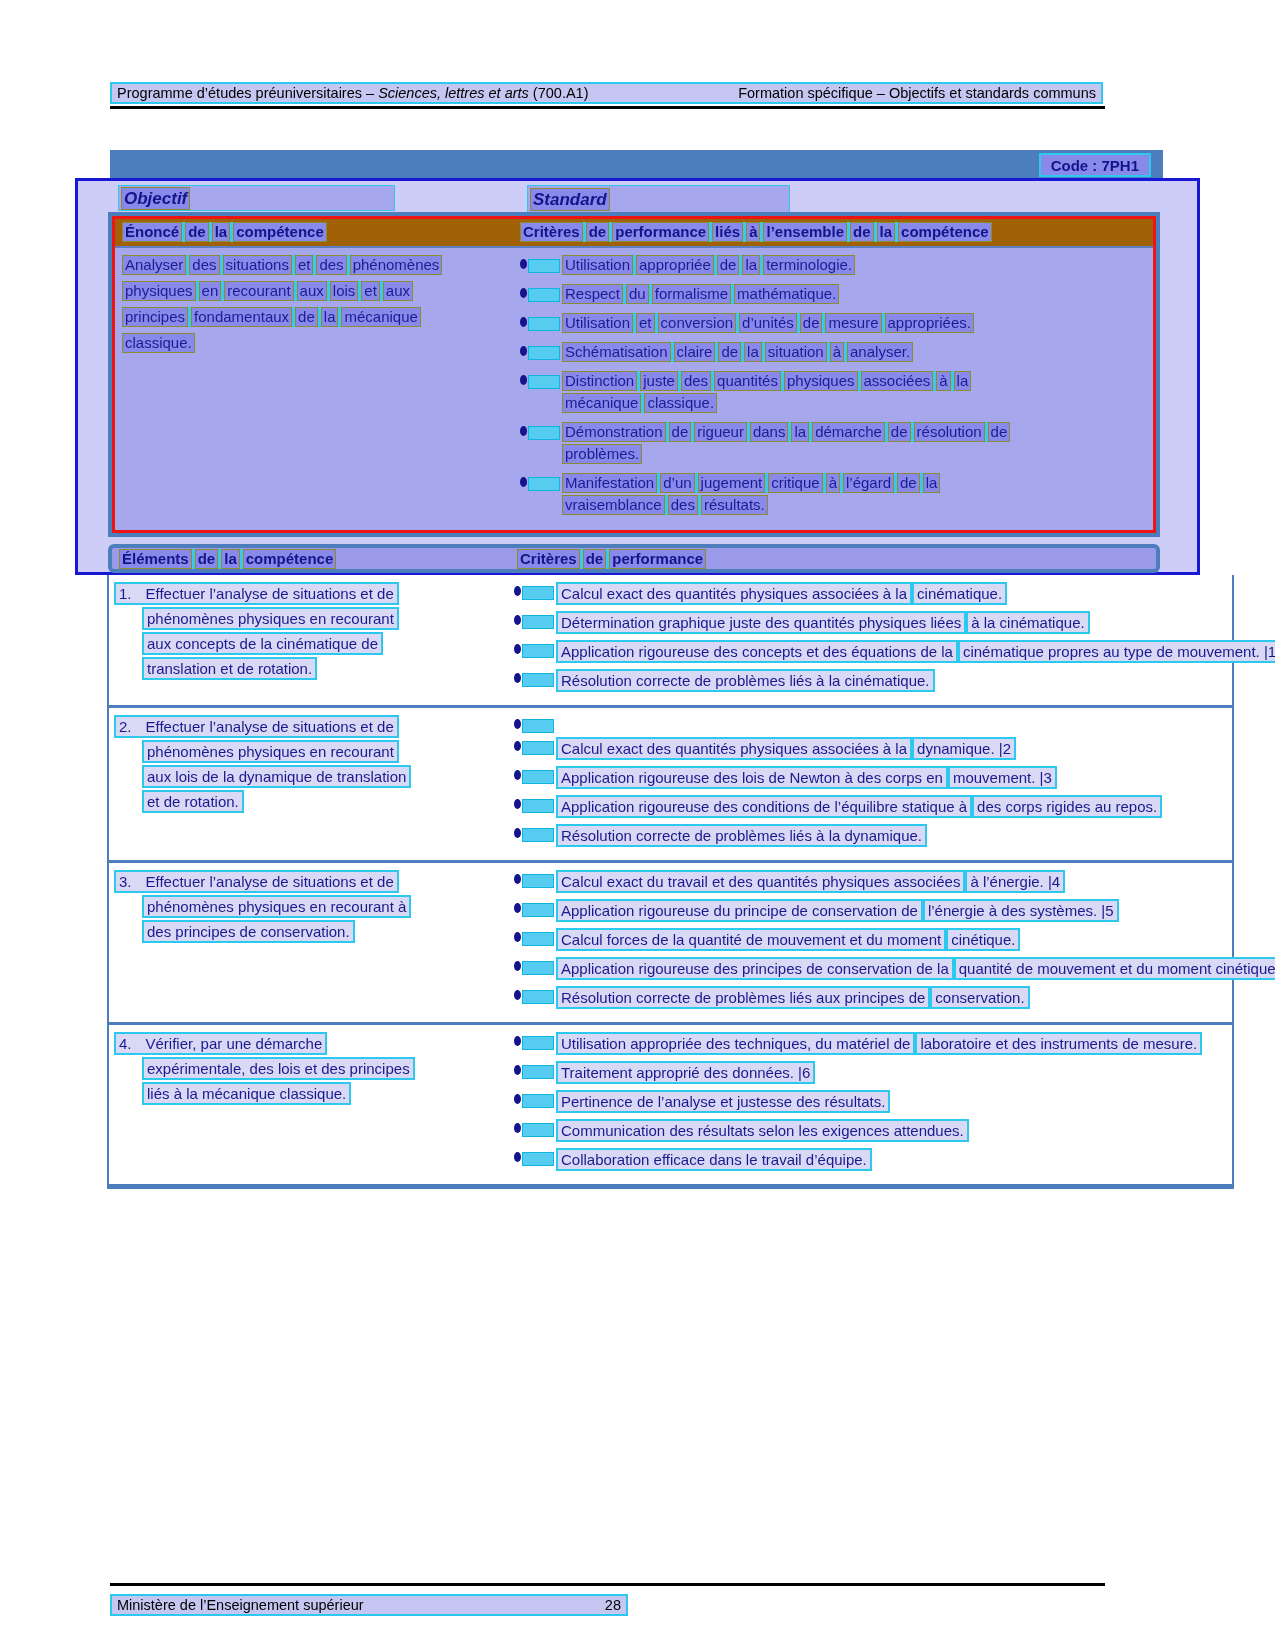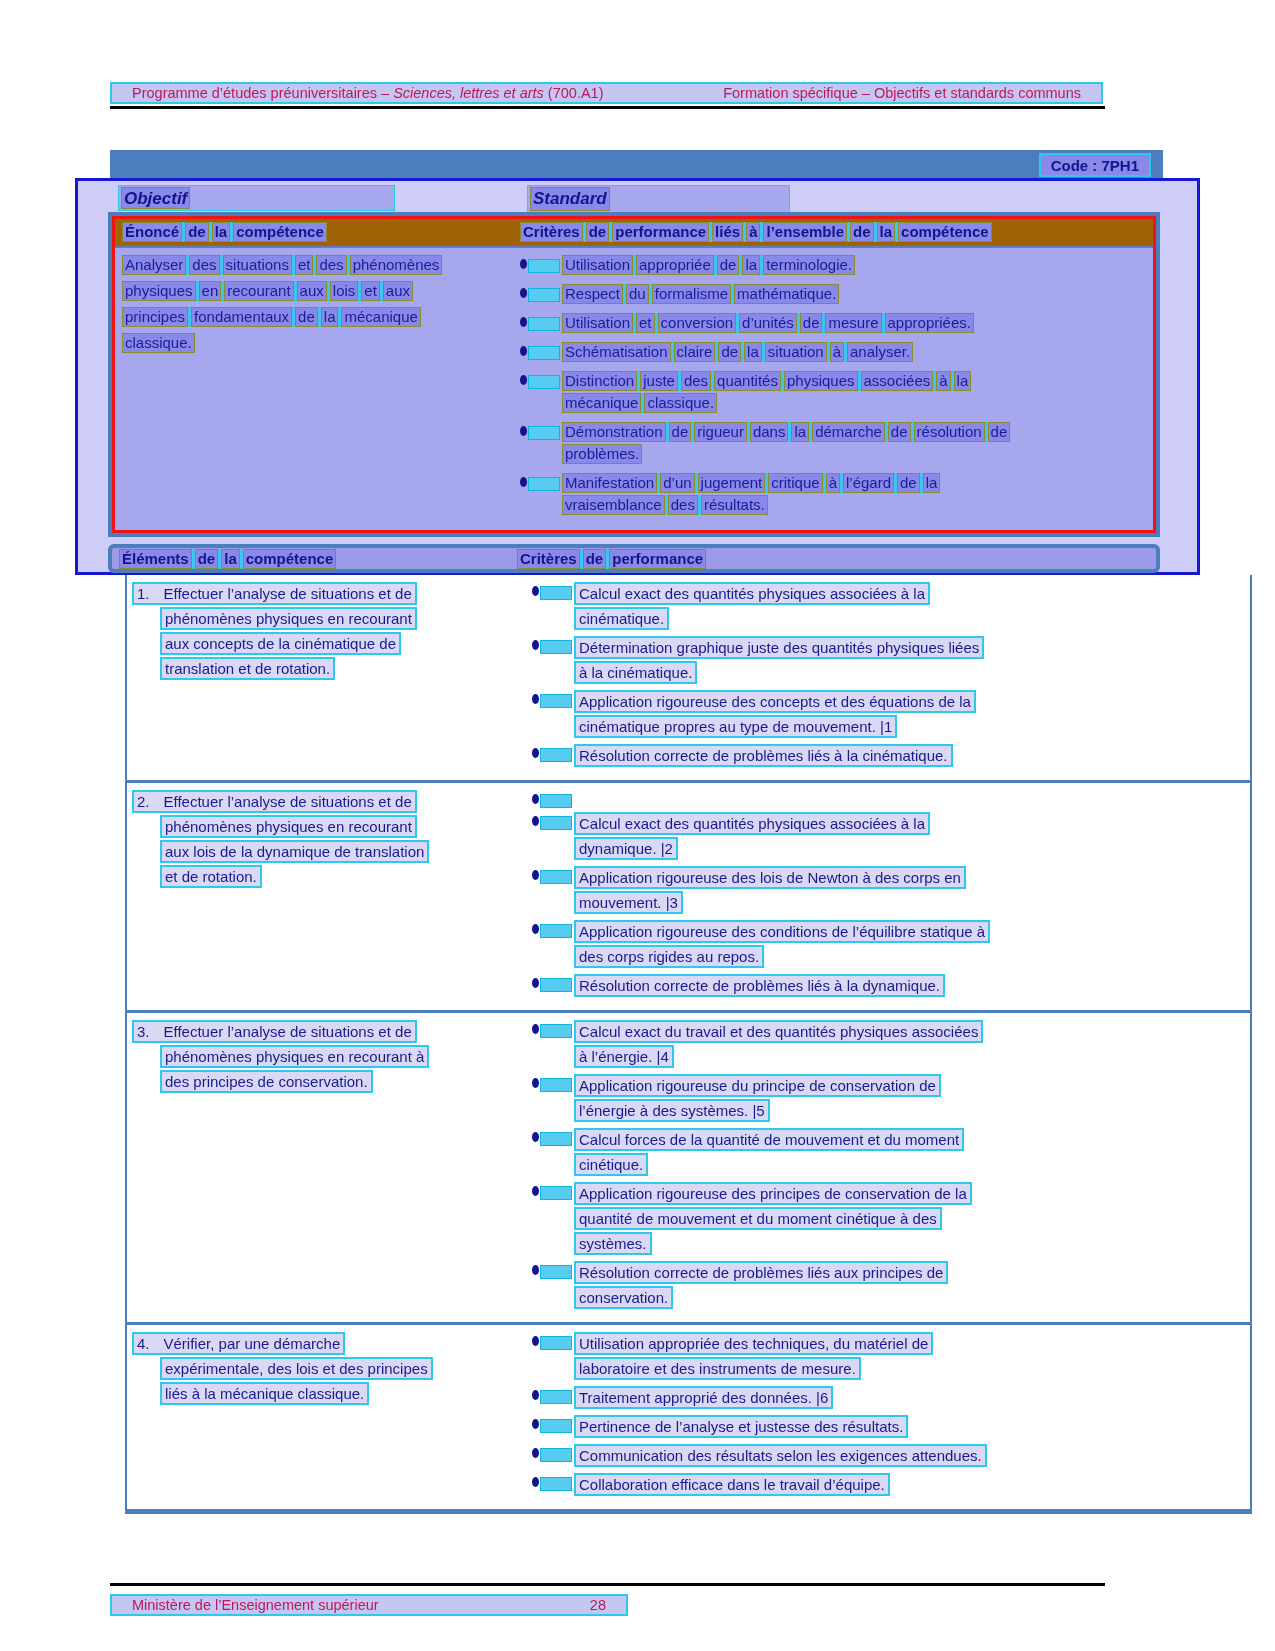--- a/index.html
+++ b/index.html
@@ -6,36 +6,36 @@
     --banner:#4c7dbd; --red:#ee1414; --outerb:#1818d4; --lav:#cdcdf8;
     --tbl:#a7a7ed; --wbox:#8989e9; --wbord:#8c8c2e; --cyan:#2cc8ee;
     --band:#55ccf0; --lbox:#d9d9f5; --navy:#1a1a8e; --black:#000000;
   }
   html,body{margin:0;padding:0;}
   body{background:#fff;font-family:"Liberation Sans",sans-serif;}
   #canvas{position:relative;width:1275px;height:1651px;background:#fff;overflow:hidden;}
   .abs{position:absolute;box-sizing:border-box;}
 
   
-  .doc-line{border:2px solid var(--cyan);background:#c6c6f2;color:#be185d;
+  .doc-line{border:2px solid var(--cyan);background:#c6c6f2;color:#000000;
     display:flex;justify-content:space-between;align-items:center;
-    font-size:14.5px;padding:0 20px;}
+    font-size:14.5px;padding:0 5px;}
   .rule{background:var(--black);}
 
   
   .banner{background:var(--banner);}
   .code-box{position:absolute;right:12px;top:3px;height:24px;border:2px solid var(--cyan);
     background:var(--wbox);color:#14148c;font-weight:bold;font-size:15px;
     padding:0 10px;display:flex;align-items:center;box-sizing:border-box;}
 
   
   .outer{background:var(--lav);border:3px solid var(--outerb);}
 
   
-  .os-band{border:1px solid var(--cyan);background:var(--tbl);display:flex;padding:1px 2px;}
+  .os-band{border:1px solid var(--cyan);background:var(--tbl);display:flex;align-items:center;padding:1px 2px;}
   .os-band .word{font-style:italic;font-weight:bold;font-size:17px;line-height:21px;}
 
   
   .wline{display:flex;width:max-content;background:#3cc8ee;gap:3px;}
   .word{display:block;border:1px solid var(--wbord);background:var(--wbox);
     color:#1c1c96;font-size:15px;line-height:18px;padding:0 2px;white-space:pre;}
   .bold .word{font-weight:bold;color:#14148c;}
 
   
   .enonce{border:4px solid var(--banner);background:var(--tbl);}
@@ -59,21 +59,21 @@
   .rows{border-left:2px solid var(--banner);border-right:2px solid var(--banner);
     border-bottom:5px solid var(--banner);background:#fff;}
   .row{display:flex;padding:7px 0 7px;border-bottom:3px solid var(--banner);}
   .row:last-child{border-bottom:none;}
   .lbox{display:inline-block;border:2px solid var(--cyan);background:var(--lbox);
     color:var(--navy);font-size:15px;line-height:17px;padding:1px 3px;margin-bottom:2px;white-space:nowrap;}
   .row .cell-l{padding-left:5px;}
   .row .cell-l .cont{margin-left:28px;}
   .num{display:inline-block;margin-right:14px;}
   .litem{display:flex;margin-bottom:4px;}
-  .llines{display:flex;flex-direction:column;align-items:flex-start;}
+  .llines{display:flex;flex-direction:row;align-items:flex-start;}
 </style>
 </head>
 <body>
 
 <div id="canvas">
 
   <div class="abs doc-line" style="left:110px;top:82px;width:993px;height:22px;">
     <span><span>Programme d’études préuniversitaires – </span><i>Sciences, lettres et arts</i><span> (700.A1)</span></span>
     <span>Formation spécifique – Objectifs et standards communs</span>
   </div>
@@ -298,21 +298,21 @@
       </div>
     <div class="cell-r">
         <span class="wline bold" id="elements-h2">
           <span class="word">Critères</span>
           <span class="word">de</span>
           <span class="word">performance</span>
         </span>
       </div>
   </div>
 
-  <div class="abs rows" style="left:125px;top:575px;width:1127px;" id="rows-table">
+  <div class="abs rows" style="left:107px;top:575px;width:1127px;" id="rows-table">
       <div class="row">
         <div class="cell-l">
           <div><div class="lbox"><span class="num">1.</span>Effectuer l’analyse de situations et de</div></div>
           <div><div class="lbox cont">phénomènes physiques en recourant</div></div>
           <div><div class="lbox cont">aux concepts de la cinématique de</div></div>
           <div><div class="lbox cont">translation et de rotation.</div></div>
         </div>
         <div class="cell-r">
           <div class="litem">
             <span class="tmark">

